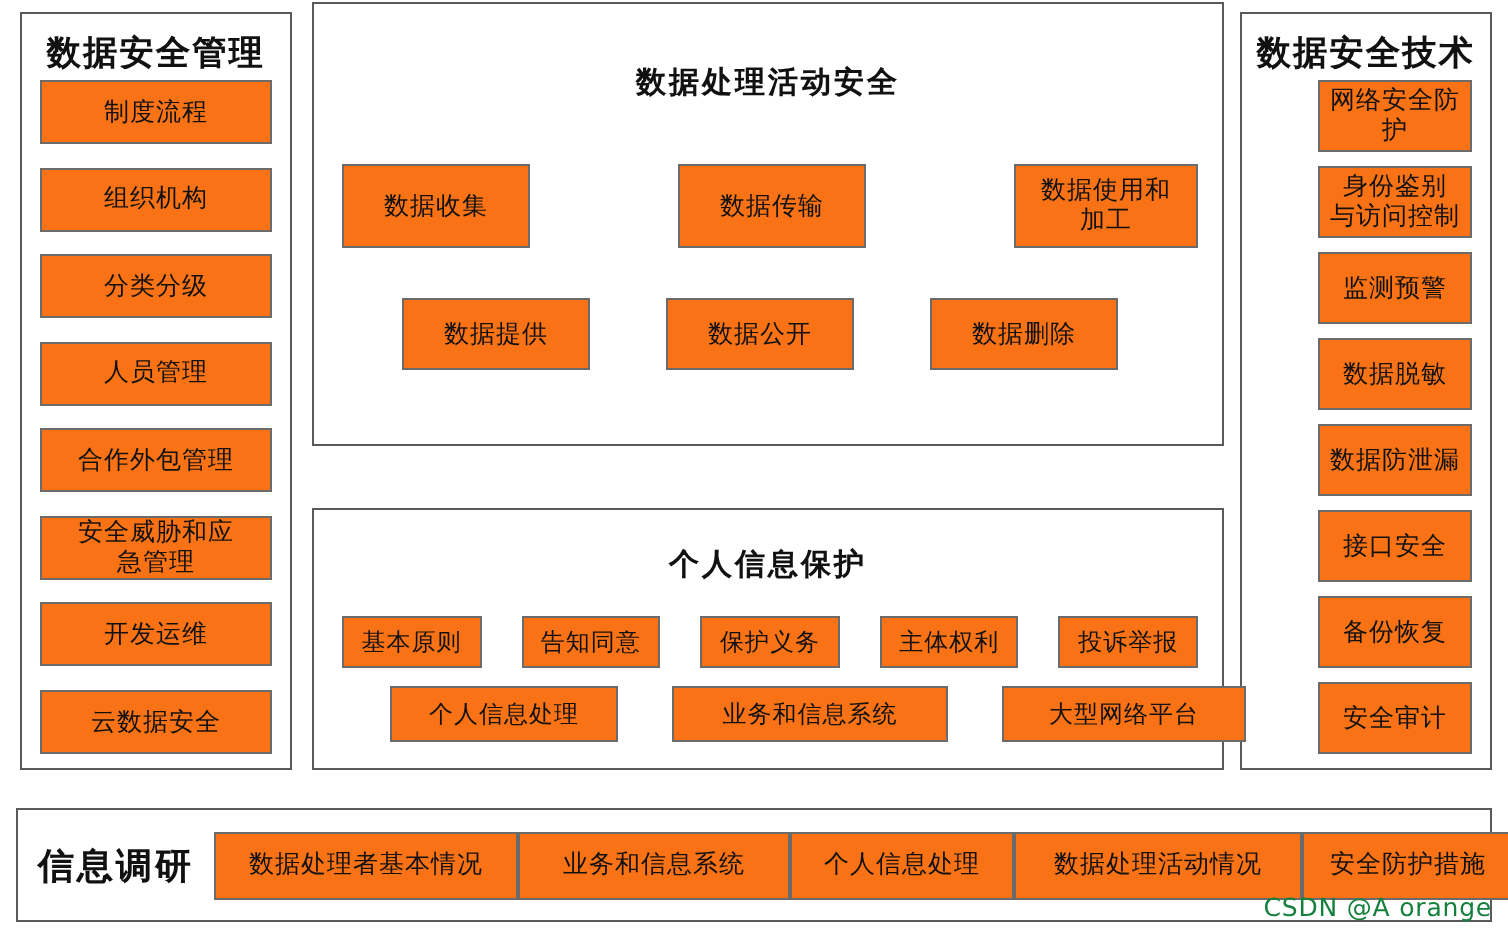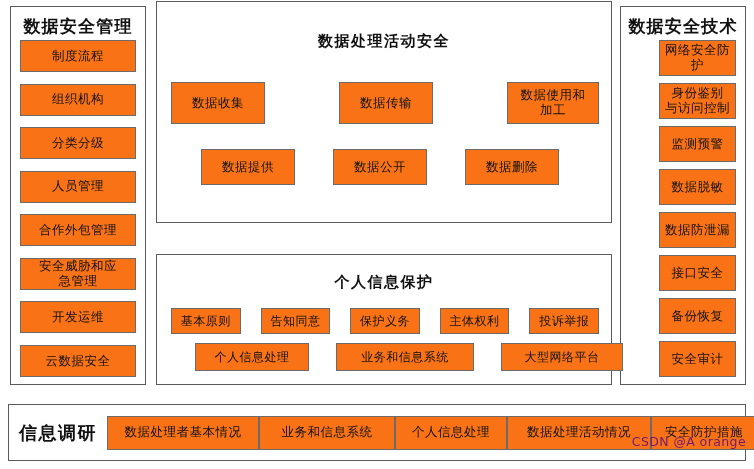--- a/index.html
+++ b/index.html
@@ -138,23 +138,23 @@
   #survey-items .box:nth-child(1) { width: 152px; }
   #survey-items .box:nth-child(2) { width: 136px; }
   #survey-items .box:nth-child(3) { width: 112px; }
   #survey-items .box:nth-child(4) { width: 144px; }
   #survey-items .box:nth-child(5) { width: 106px; }
 
   
   #watermark {
     position: absolute;
     right: 8px;
-    bottom: 20px;
+    bottom: 8px;
     font-size: 12.5px;
-    color: #701a75;
+    color: #15803d;
     letter-spacing: 0.4px;
     pointer-events: none;
     font-family: "DejaVu Sans", "Liberation Sans", sans-serif;
   }
 </style>
 </head>
 <body>
 
 <div class="panel" id="left-panel">
   <div class="col-title">数据安全管理</div>

